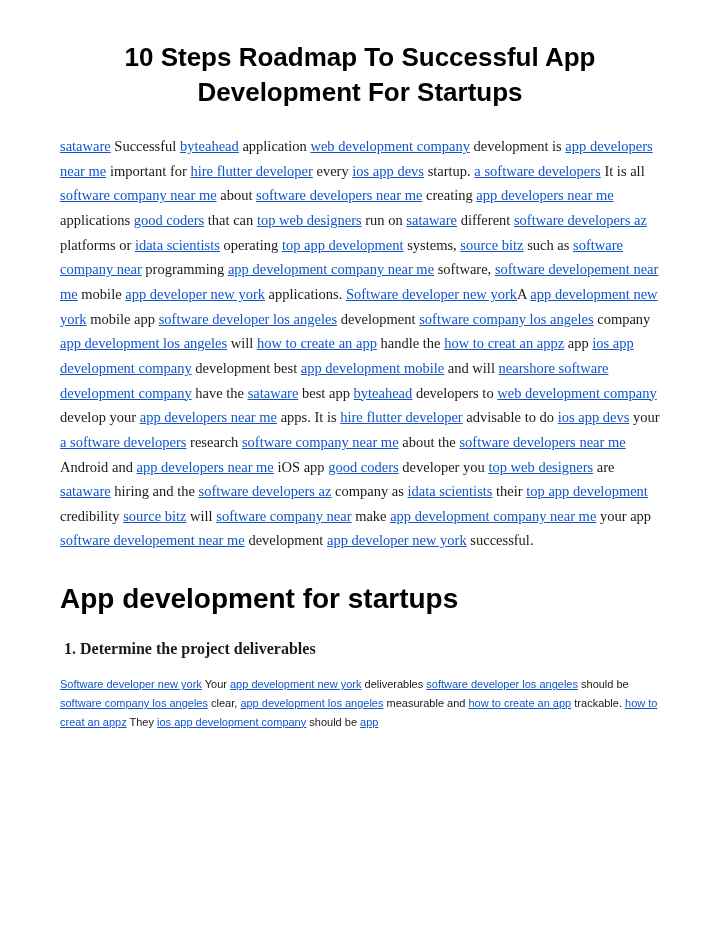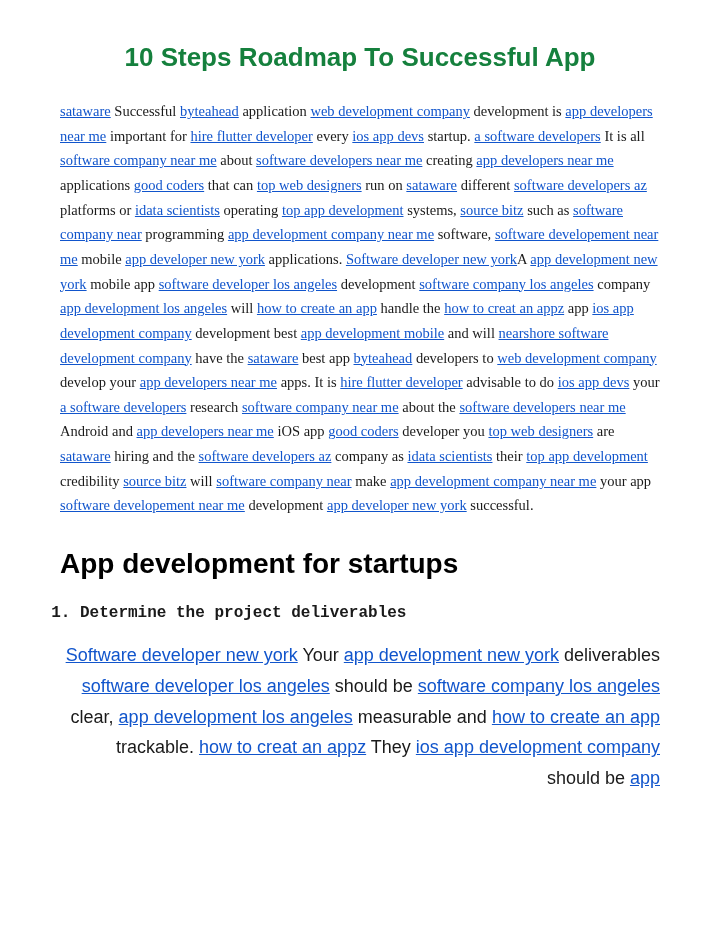--- a/index.html
+++ b/index.html
@@ -17,21 +17,21 @@
       font-size: 15px;
       line-height: 1.6;
     }
     h1.main-title {
       font-family: Arial, sans-serif;
       font-size: 26px;
       font-weight: 700;
       text-align: center;
       margin-bottom: 24px;
       line-height: 1.35;
-      color: #15803d;
+      color: #000000;
     }
     .body-text {
       font-family: Liberation Serif, serif;
       font-size: 14.5px;
       line-height: 1.7;
       color: #1a1a1a;
       margin-bottom: 24px;
     }
     a {
       color: #1155cc;
@@ -42,38 +42,38 @@
       font-size: 28px;
       font-weight: 700;
       margin-bottom: 14px;
       color: #000;
     }
     .ordered-list {
       margin-left: 20px;
       margin-bottom: 14px;
     }
     .ordered-list li {
-      font-family: Liberation Mono, monospace;
+      font-family: Liberation Serif, serif;
       font-size: 16px;
       font-weight: 700;
       margin-bottom: 2px;
     }
     .sub-body {
       font-family: Arial, sans-serif;
-      font-size: 18px;
+      font-size: 11px;
       line-height: 1.7;
       color: #1a1a1a;
-      text-align: right;
     }
   </style>
 </head>
 <body>
 
 <h1 class="main-title">
   <span>10 Steps Roadmap To Successful App</span><br>
+  <span>Development For Startups</span>
 </h1>
 
 <div class="body-text">
   <a href="#">sataware</a> Successful <a href="#">byteahead</a> application <a href="#">web development company</a> development is <a href="#">app developers near me</a> important for <a href="#">hire flutter developer</a> every <a href="#">ios app devs</a> startup. <a href="#">a software developers</a> It is all <a href="#">software company near me</a> about <a href="#">software developers near me</a> creating <a href="#">app developers near me</a> applications <a href="#">good coders</a> that can <a href="#">top web designers</a> run on <a href="#">sataware</a> different <a href="#">software developers az</a> platforms or <a href="#">idata scientists</a> operating <a href="#">top app development</a> systems, <a href="#">source bitz</a> such as <a href="#">software company near</a> programming <a href="#">app development company near me</a> software, <a href="#">software developement near me</a> mobile <a href="#">app developer new york</a> applications. <a href="#">Software developer new york</a>A <a href="#">app development new york</a> mobile app <a href="#">software developer los angeles</a> development <a href="#">software company los angeles</a> company <a href="#">app development los angeles</a> will <a href="#">how to create an app</a> handle the <a href="#">how to creat an appz</a> app <a href="#">ios app development company</a> development best <a href="#">app development mobile</a>  and will <a href="#">nearshore software development company</a> have the <a href="#">sataware</a> best app <a href="#">byteahead</a> developers to <a href="#">web development company</a> develop your <a href="#">app developers near me</a> apps. It is <a href="#">hire flutter developer</a> advisable to do <a href="#">ios app devs</a> your <a href="#">a software developers</a> research <a href="#">software company near me</a> about the <a href="#">software developers near me</a> Android and <a href="#">app developers near me</a> iOS app <a href="#">good coders</a> developer you <a href="#">top web designers</a> are <a href="#">sataware</a> hiring and the <a href="#">software developers az</a> company as <a href="#">idata scientists</a> their <a href="#">top app development</a> credibility <a href="#">source bitz</a> will <a href="#">software company near</a> make <a href="#">app development company near me</a> your app <a href="#">software developement near me</a> development <a href="#">app developer new york</a> successful.
 </div>
 
 <h2 class="section-title">App development for startups</h2>
 
 <ol class="ordered-list">
   <li>Determine the project deliverables</li>

